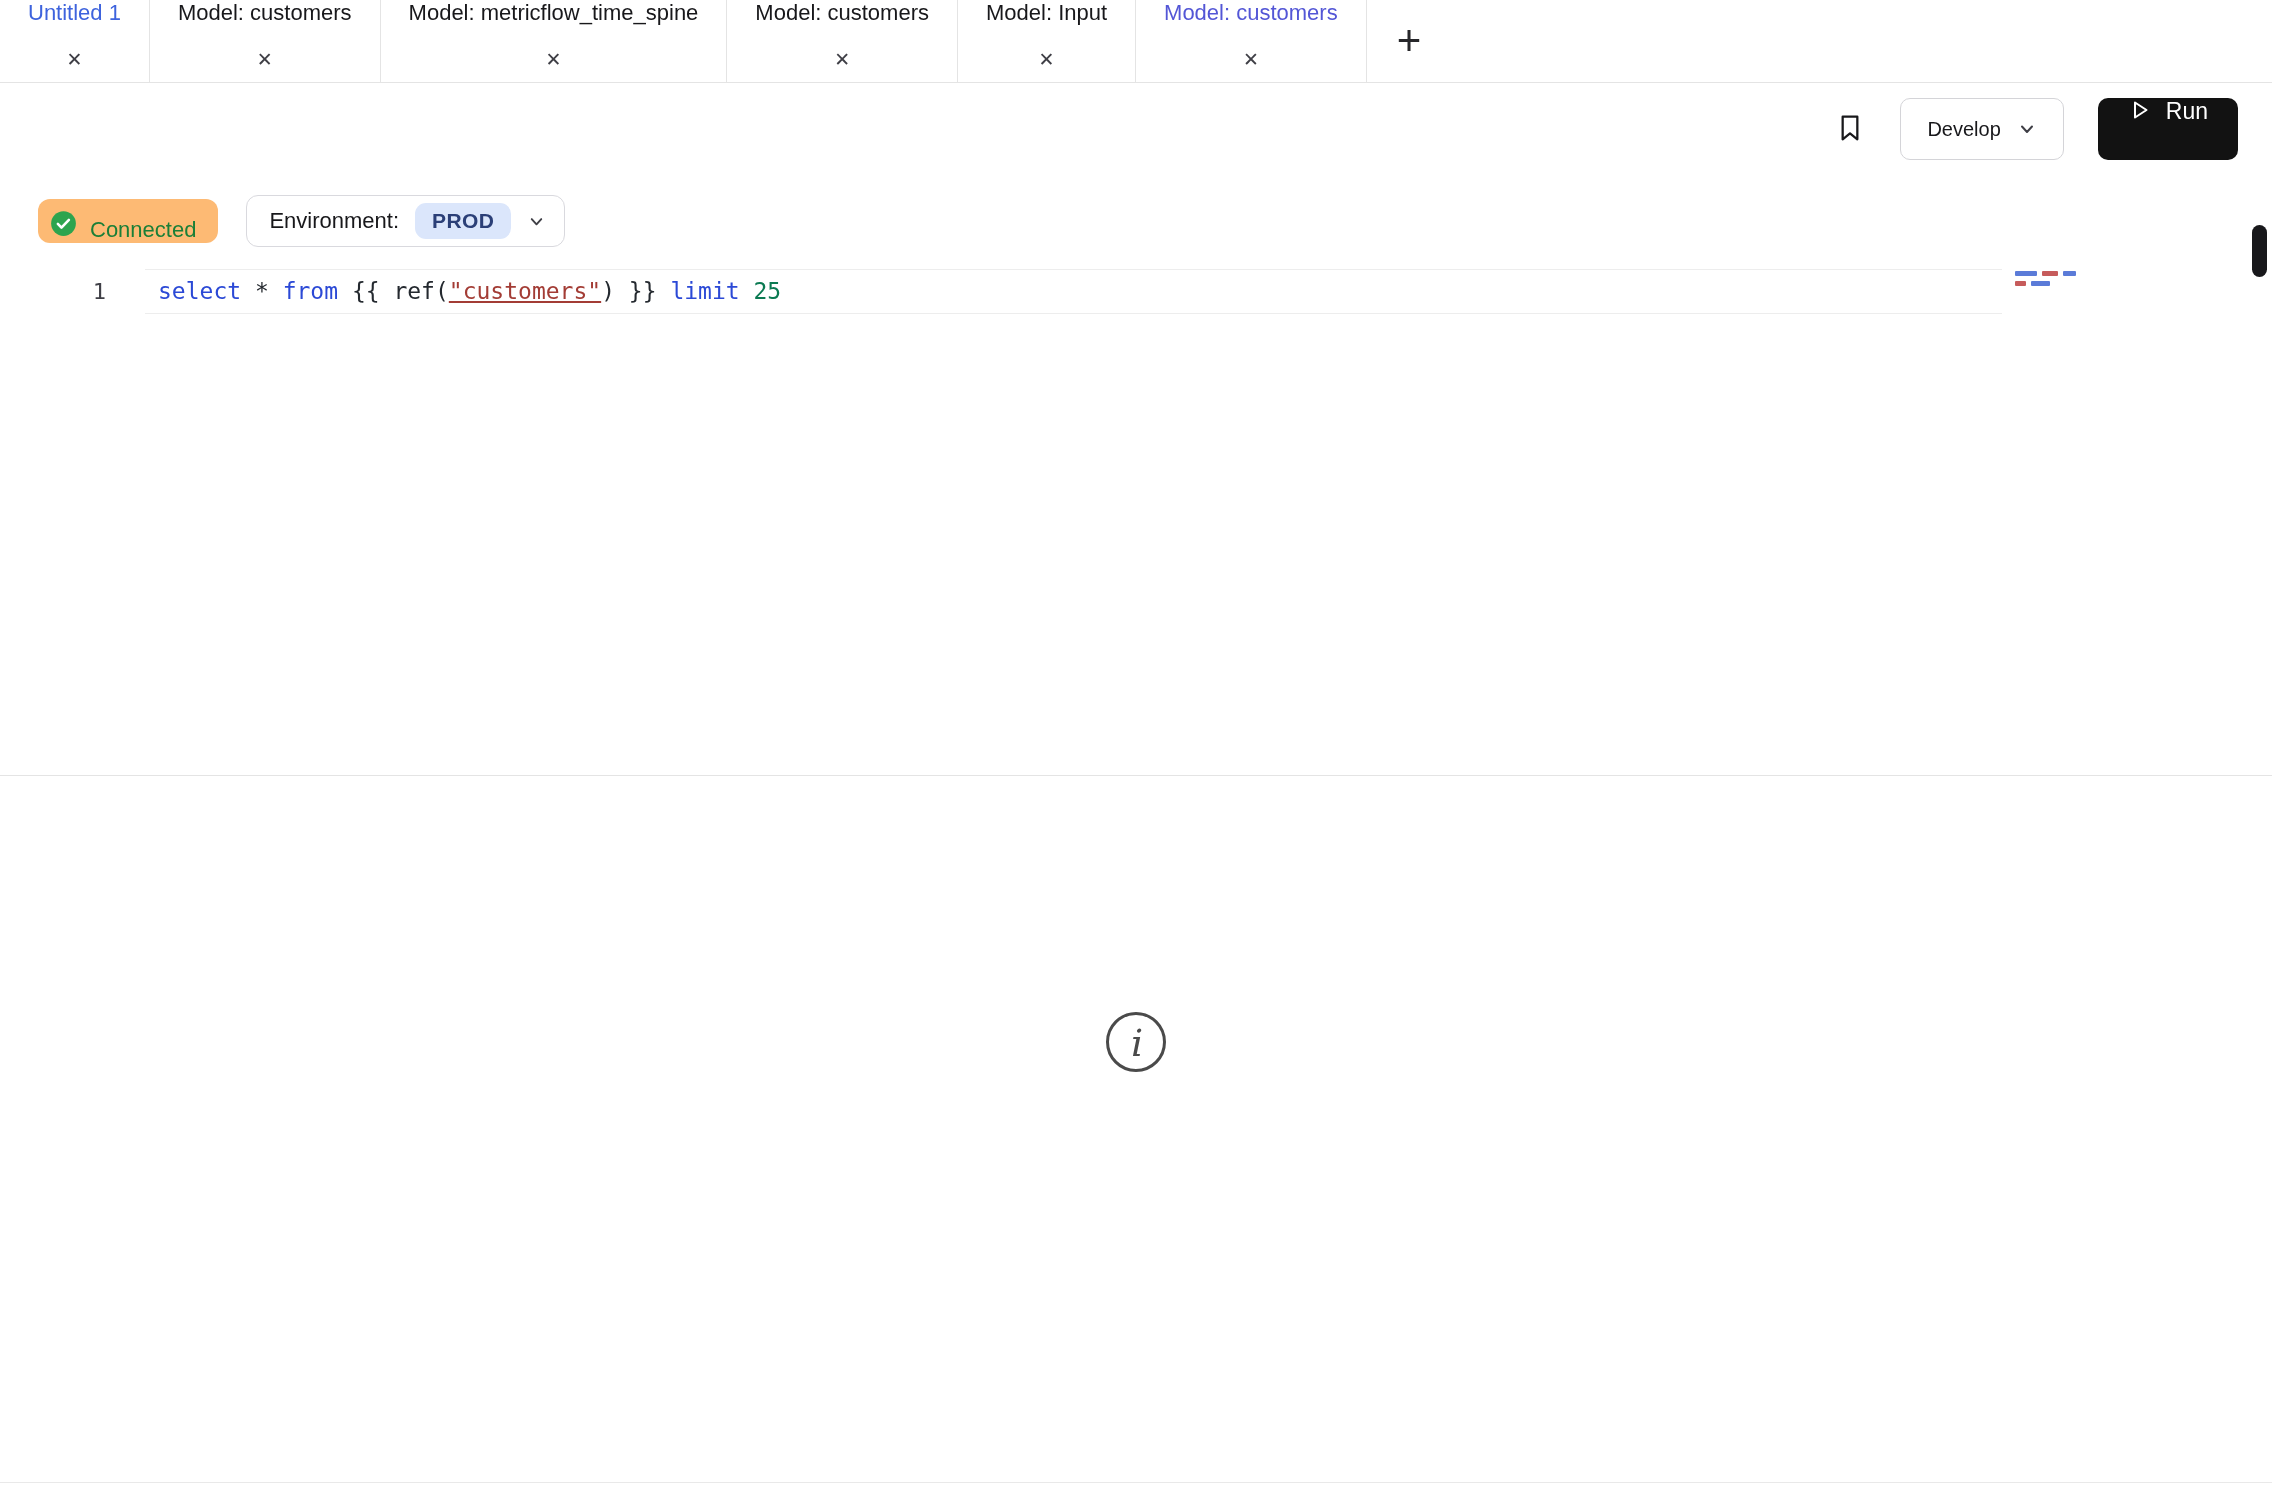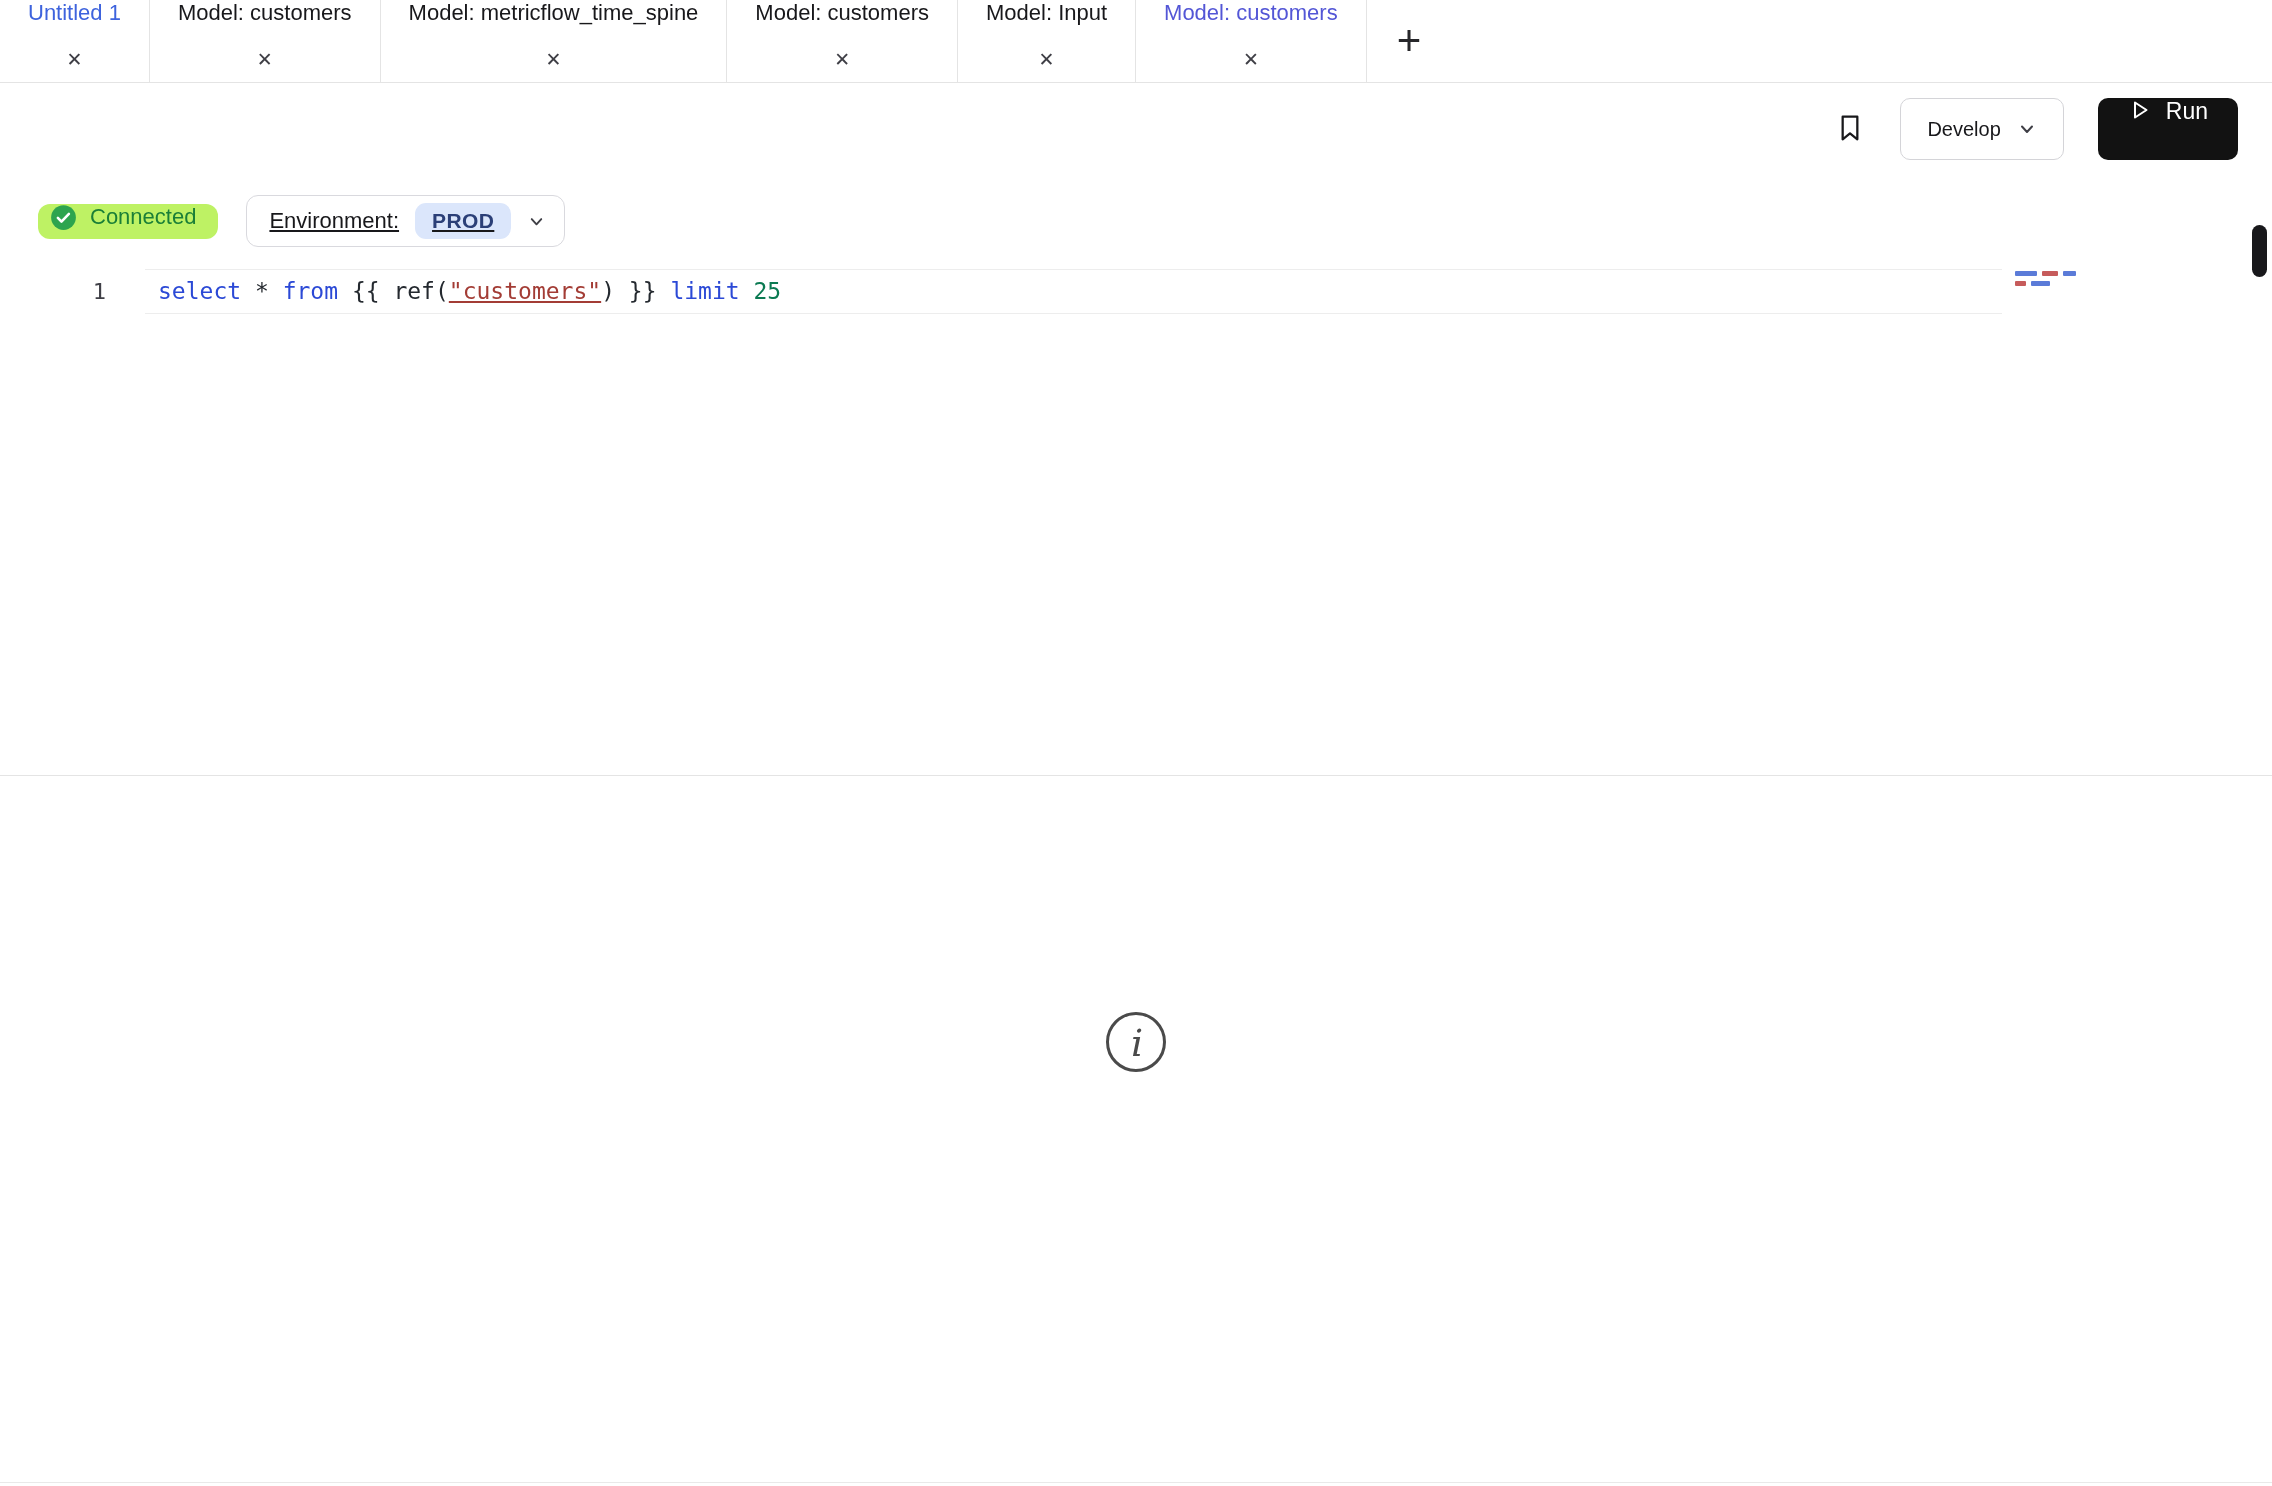--- a/index.html
+++ b/index.html
@@ -24,24 +24,24 @@
   
   .toolbar { height:92px; display:flex; align-items:center; justify-content:flex-end; gap:34px; padding-right:34px; }
   .icon-btn { background:none; border:none; display:flex; align-items:center; cursor:pointer; color:#18181b; }
   .develop-btn { display:flex; align-items:center; gap:16px; height:62px; padding:0 26px; font-size:20px; color:#18181b;
     background:#fff; border:1px solid #d4d4d8; border-radius:10px; cursor:pointer; font-family:inherit; }
   .run-btn { display:flex; align-items:flex-start; gap:14px; height:62px; padding:0 30px; font-size:23px; color:#fff;
     background:#121212; border:none; border-radius:10px; cursor:pointer; font-family:inherit; }
 
   
   .status-row { display:flex; align-items:center; gap:28px; margin:20px 0 0 38px; height:52px; }
-  .connected { display:flex; align-items:flex-start; gap:13px; height:35px; padding:0 22px 0 12px;
-    background:#bef264; border-radius:12px; color:#1a7f37; font-size:22px; }
+  .connected { display:flex; align-items:flex-end; gap:13px; height:44px; padding:0 22px 0 12px;
+    background:#fdba74; border-radius:12px; color:#1a7f37; font-size:22px; }
   .env { display:flex; align-items:center; gap:16px; height:52px; padding:0 18px 0 22px;
-    border:1px solid #d9d9de; border-radius:12px; font-size:22px; color:#18181b; cursor:pointer; background:#fff;text-decoration:underline; }
+    border:1px solid #d9d9de; border-radius:12px; font-size:22px; color:#18181b; cursor:pointer; background:#fff; }
   .env-badge { background:#dbe6fb; color:#2b3f77; font-weight:700; font-size:21px; padding:6px 17px; border-radius:11px; letter-spacing:.4px; }
   .chev { color:#3f3f46; display:flex; }
 
   
   .editor { position:relative; margin-top:22px; height:505px; display:flex; align-items:flex-start; }
   .gutter { width:145px; flex:0 0 145px; text-align:right; padding-right:39px;
     font-family:"DejaVu Sans Mono", monospace; font-size:22px; color:#3f3f46; line-height:45px; }
   .code-area { flex:1; }
   .code-line { width:1857px; height:45px; line-height:43px; border-top:1px solid #ededed; border-bottom:1px solid #ededed;
     font-family:"DejaVu Sans Mono", monospace; font-size:23px; white-space:pre; padding-left:13px; cursor:text; }

